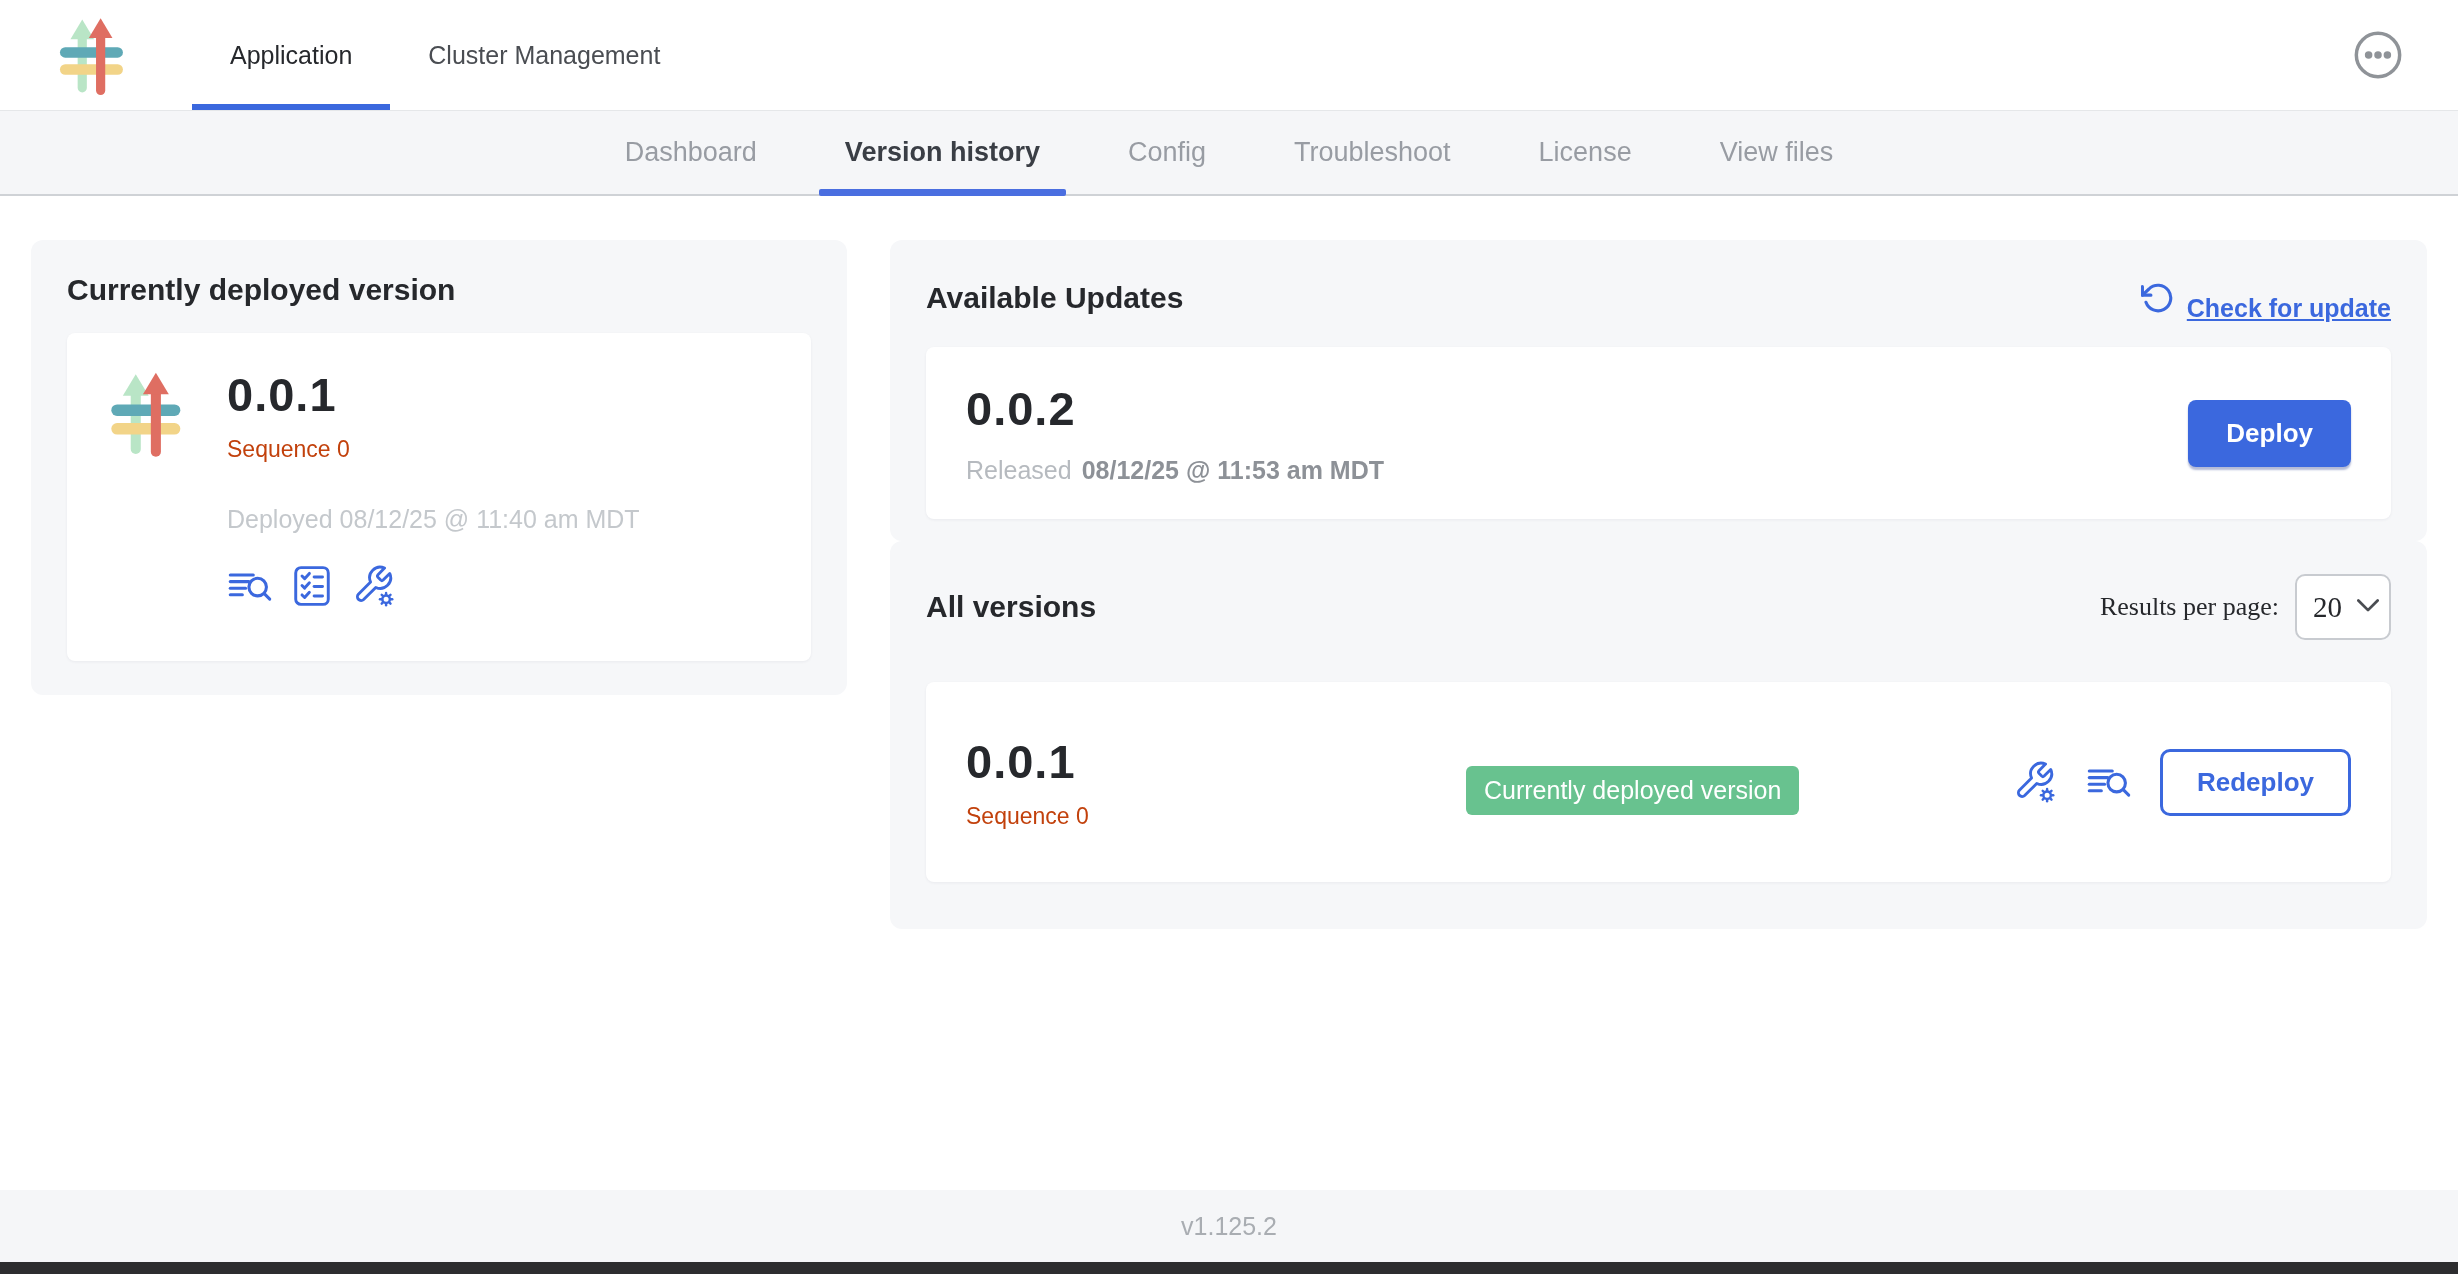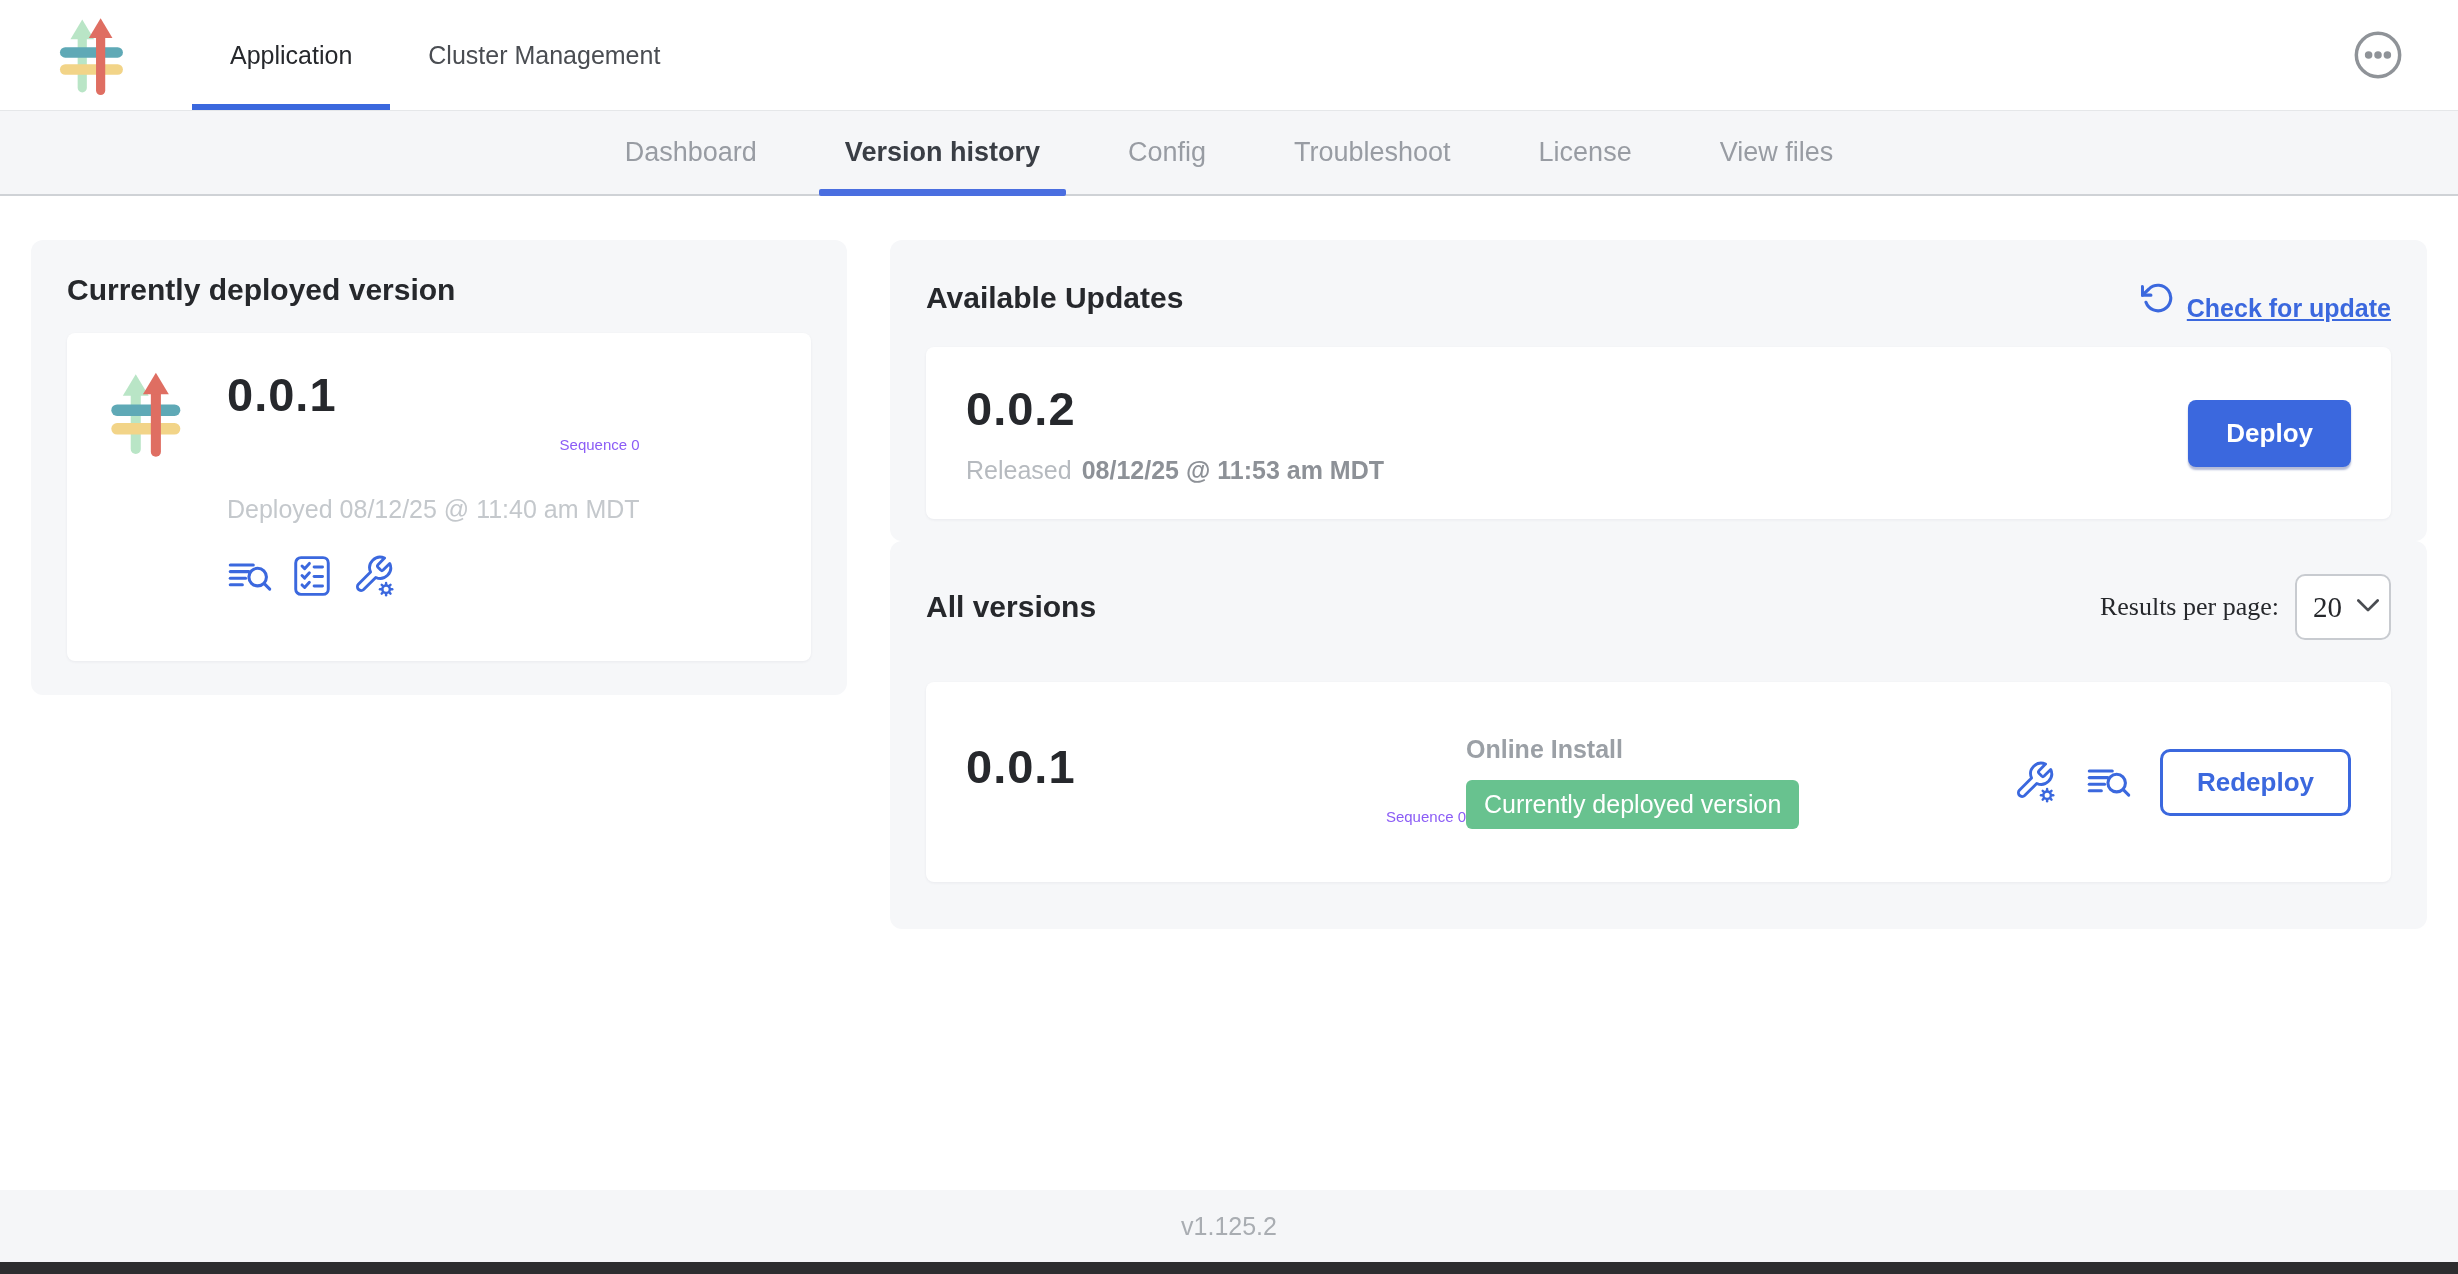--- a/index.html
+++ b/index.html
@@ -85,21 +85,21 @@
   .deployed-card { height: 455px; }
   .deployed-inner {
     margin-top: 26px;
     padding: 34px 40px 38px 40px;
     display: flex;
     gap: 28px;
     min-height: 328px;
   }
   .deployed-logo { width: 92px; height: 92px; flex-shrink: 0; }
   .version-big { font-size: 47px; font-weight: 700; color: #26282c; letter-spacing: 1px; }
-  .sequence-text { font-size: 15px; color: #8b5cf6; margin-top: 14px; text-align: right; }
+  .sequence-text { font-size: 23px; color: #c2410c; margin-top: 14px; }
   .deployed-at { font-size: 25px; color: #c4c8cc; margin-top: 42px; }
   .icon-row { display: flex; gap: 20px; margin-top: 30px; align-items: center; }
   .blue-icon { cursor: pointer; display: inline-flex; }
 
   
   .col-right { flex: 1; display: flex; flex-direction: column; }
   .updates-card { height: 301px; }
   .card-header-row { display: flex; justify-content: space-between; align-items: center; }
   .check-link { display: flex; align-items: center; gap: 12px; color: #3b68de; font-size: 25px; font-weight: 700; cursor: pointer; }
   .check-link .link-text { text-decoration: underline; margin-top: 21px; }
@@ -316,21 +316,20 @@
             </svg>
           </span>
         </div>
       </div>
       <div class="inner-card version-row">
         <div class="vr-version">
           <div class="version-big">0.0.1</div>
           <div class="sequence-text">Sequence 0</div>
         </div>
         <div class="vr-middle">
-          <div class="install-type">Online Install</div>
           <div class="deployed-badge">Currently deployed version</div>
         </div>
         <div class="vr-actions">
           <span class="blue-icon">
             <svg width="46" height="44" viewBox="0 0 40 40" fill="none" stroke="#3b68de" stroke-width="2.6" stroke-linecap="round" stroke-linejoin="round">
               <path d="M23.6 9.9a1.6 1.6 0 0 0 0 2.2l2.5 2.5a1.6 1.6 0 0 0 2.2 0l6-6a9.6 9.6 0 0 1-12.7 12.7L10.6 32.3a3.4 3.4 0 0 1-4.8-4.8l11.1-11.1A9.6 9.6 0 0 1 29.6 3.7l-6 6z"></path>
               <circle cx="31" cy="32" r="3.4" stroke-width="2.2"></circle>
               <g stroke-width="2.2">
                 <line x1="31" y1="26.4" x2="31" y2="28.2"></line>
                   <line x1="31" y1="35.8" x2="31" y2="37.6"></line>

